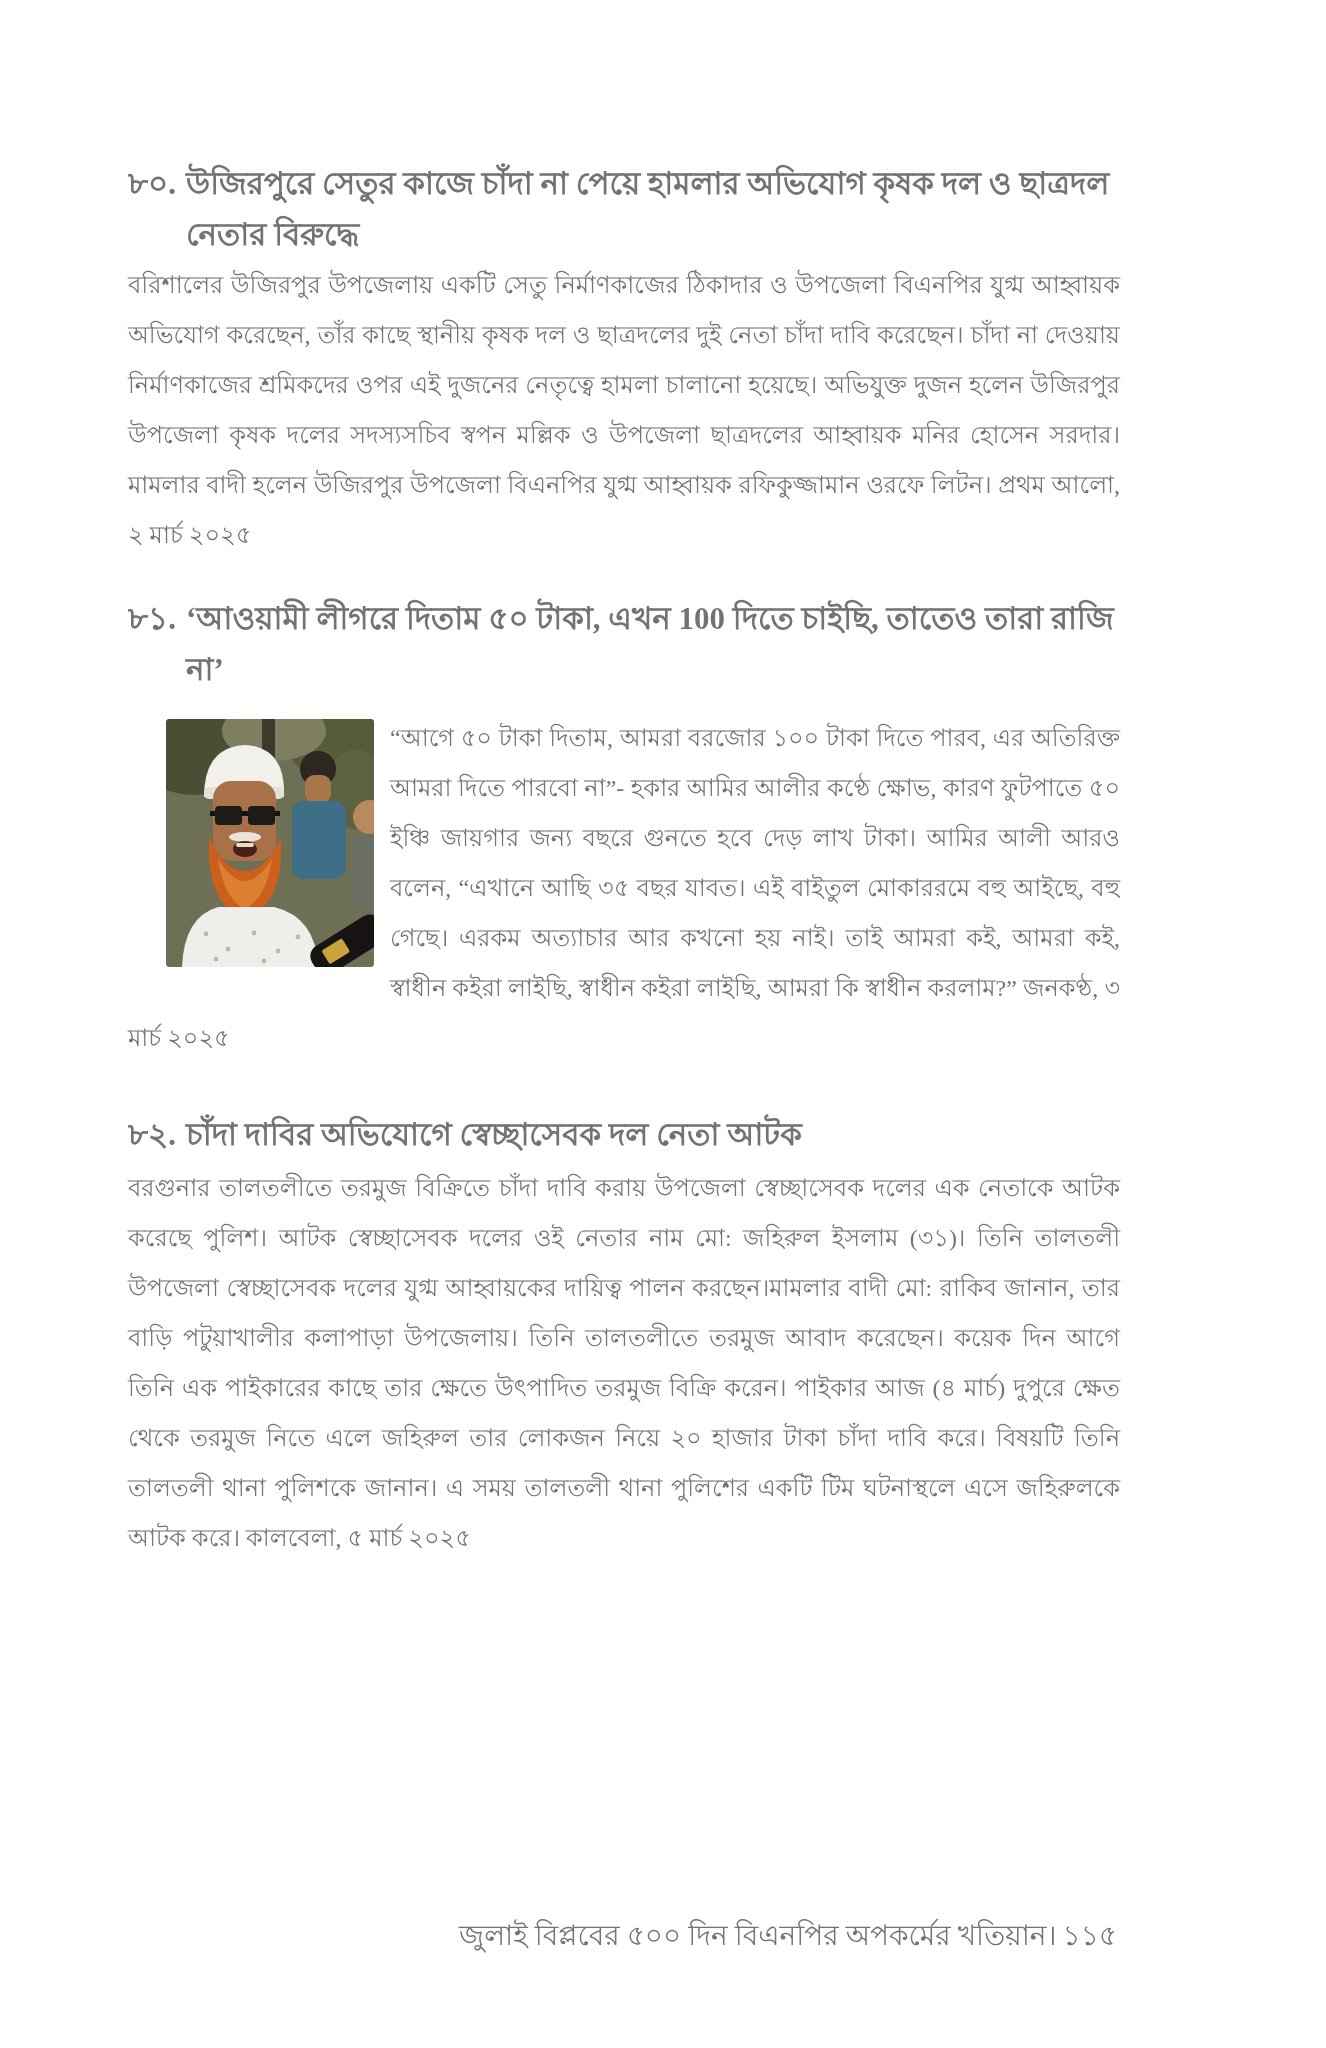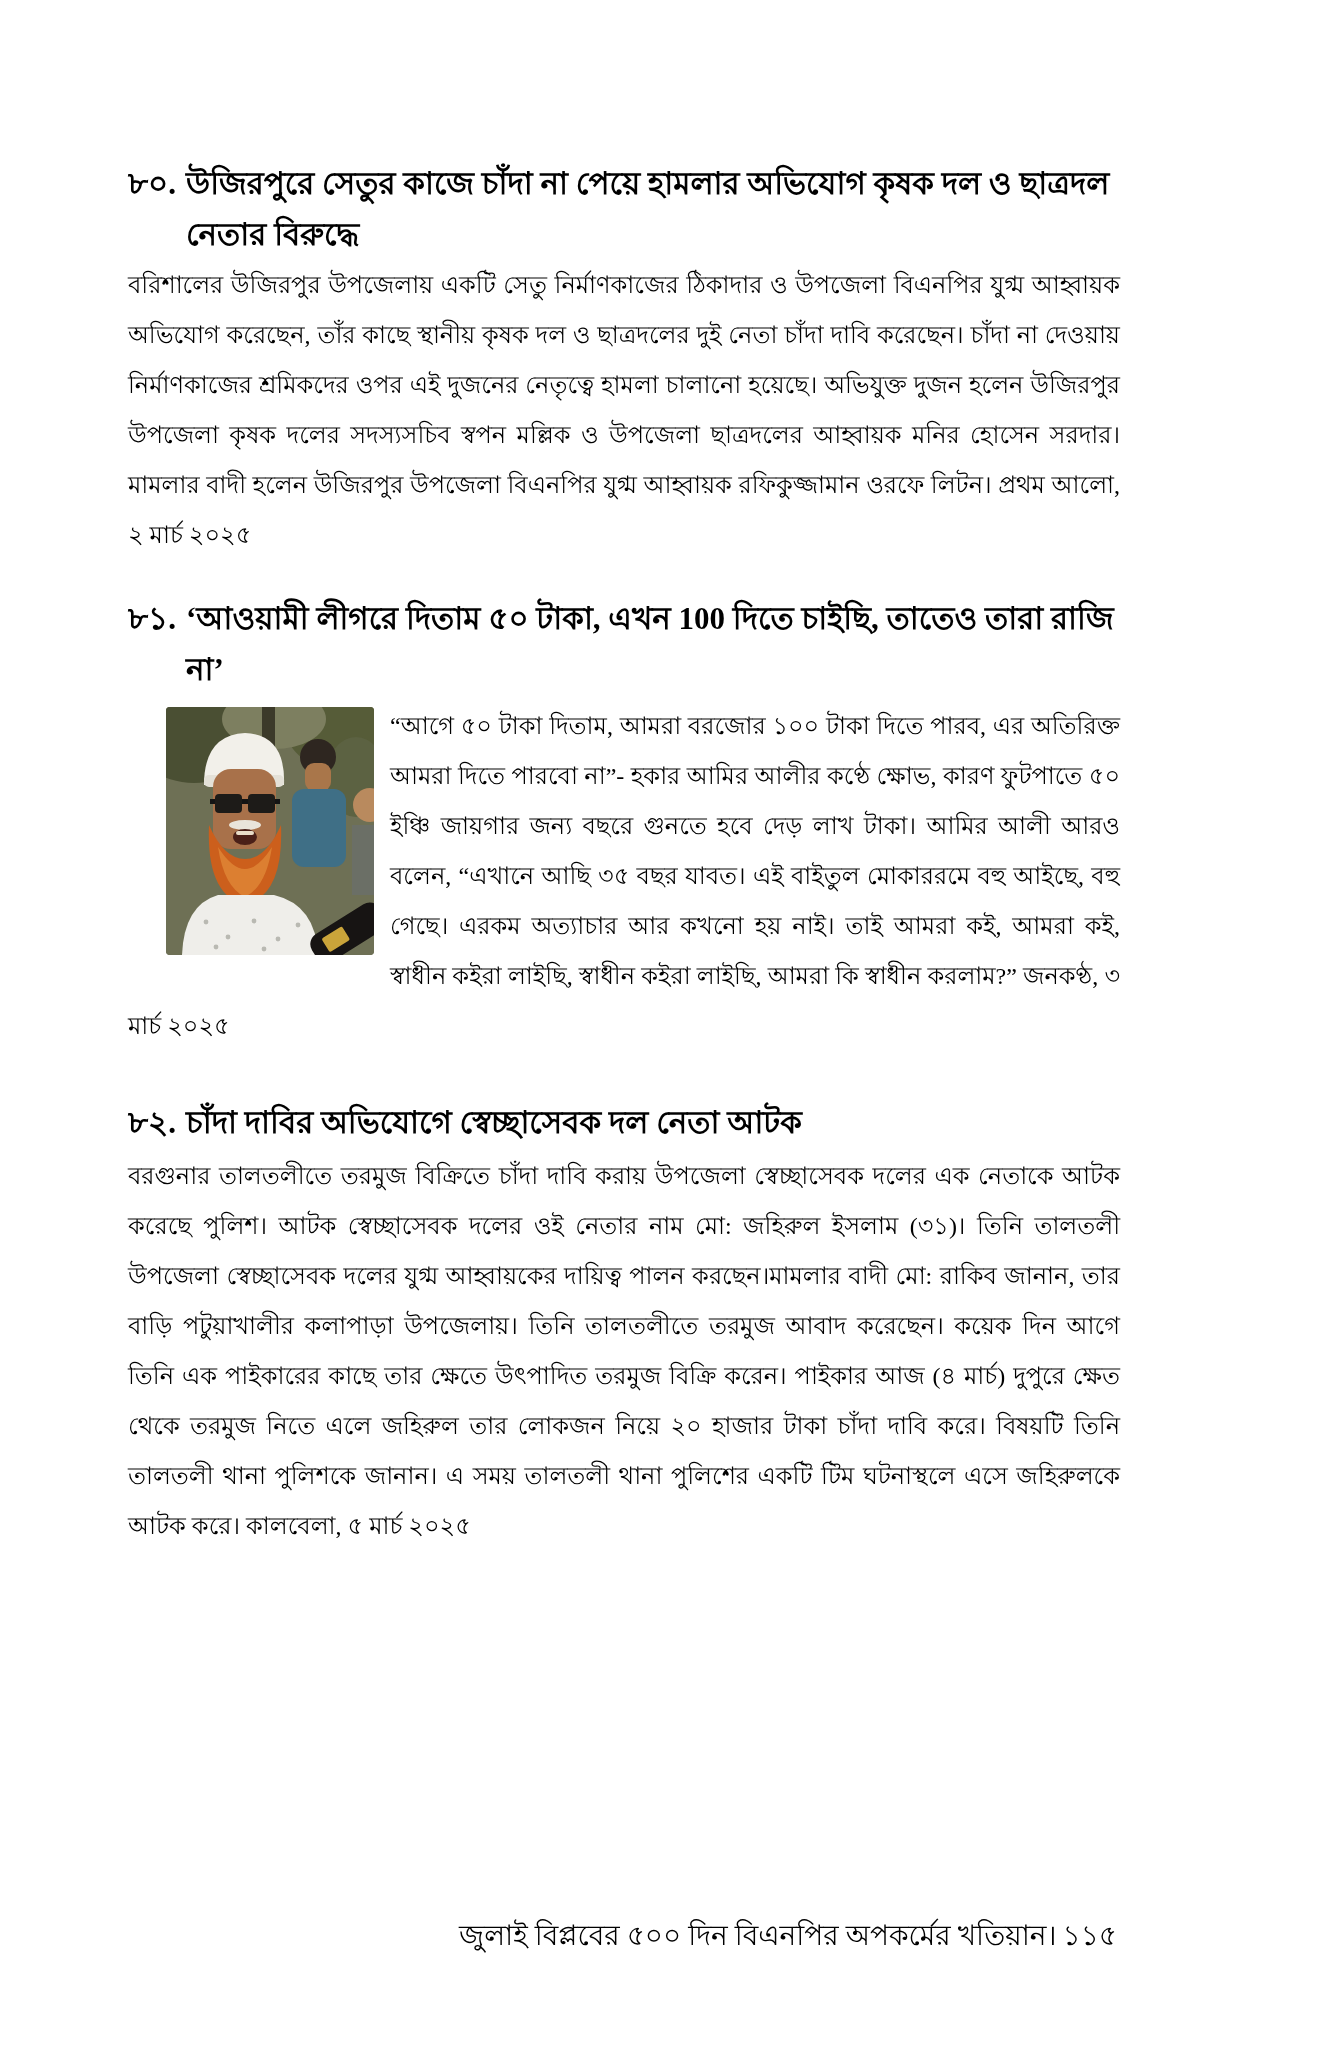--- a/index.html
+++ b/index.html
@@ -1,20 +1,20 @@
 <!DOCTYPE html>
 <html lang="bn"><head>
 <meta charset="utf-8">
 <style>
   html,body { margin:0; padding:0; background:#888; }
   .page {
     position:relative;
     width:1326px; height:2048px;
     background:#ffffff;
-    color:#000000;
+    color:#737373;
     font-family:"Liberation Serif", serif;
     overflow:hidden;
     margin:0 auto;
   }
   .content {
     position:absolute;
     left:128px; top:158px;
     width:992px;
   }
   .sec { margin:0; }
@@ -27,21 +27,21 @@
   }
   .sec-num { flex:0 0 58px; }
   .sec-title { flex:1; }
   .body-text {
     font-size:24px;
     line-height:50px;
     text-align:justify;
     margin:0;
   }
   .sec-80 .body-text { margin-bottom:33px; }
-  .sec-81 .heading { margin-bottom:6px; }
+  .sec-81 .heading { margin-bottom:18px; }
   .sec-81 .body-text { margin-bottom:46px; }
   .sec-82 .heading { margin-bottom:3px; }
   .photo-wrap {
     float:left;
     width:208px; height:248px;
     margin:6px 16px 4px 38px;
     border-radius:4px;
     overflow:hidden;
     background:#6e7055;
   }

